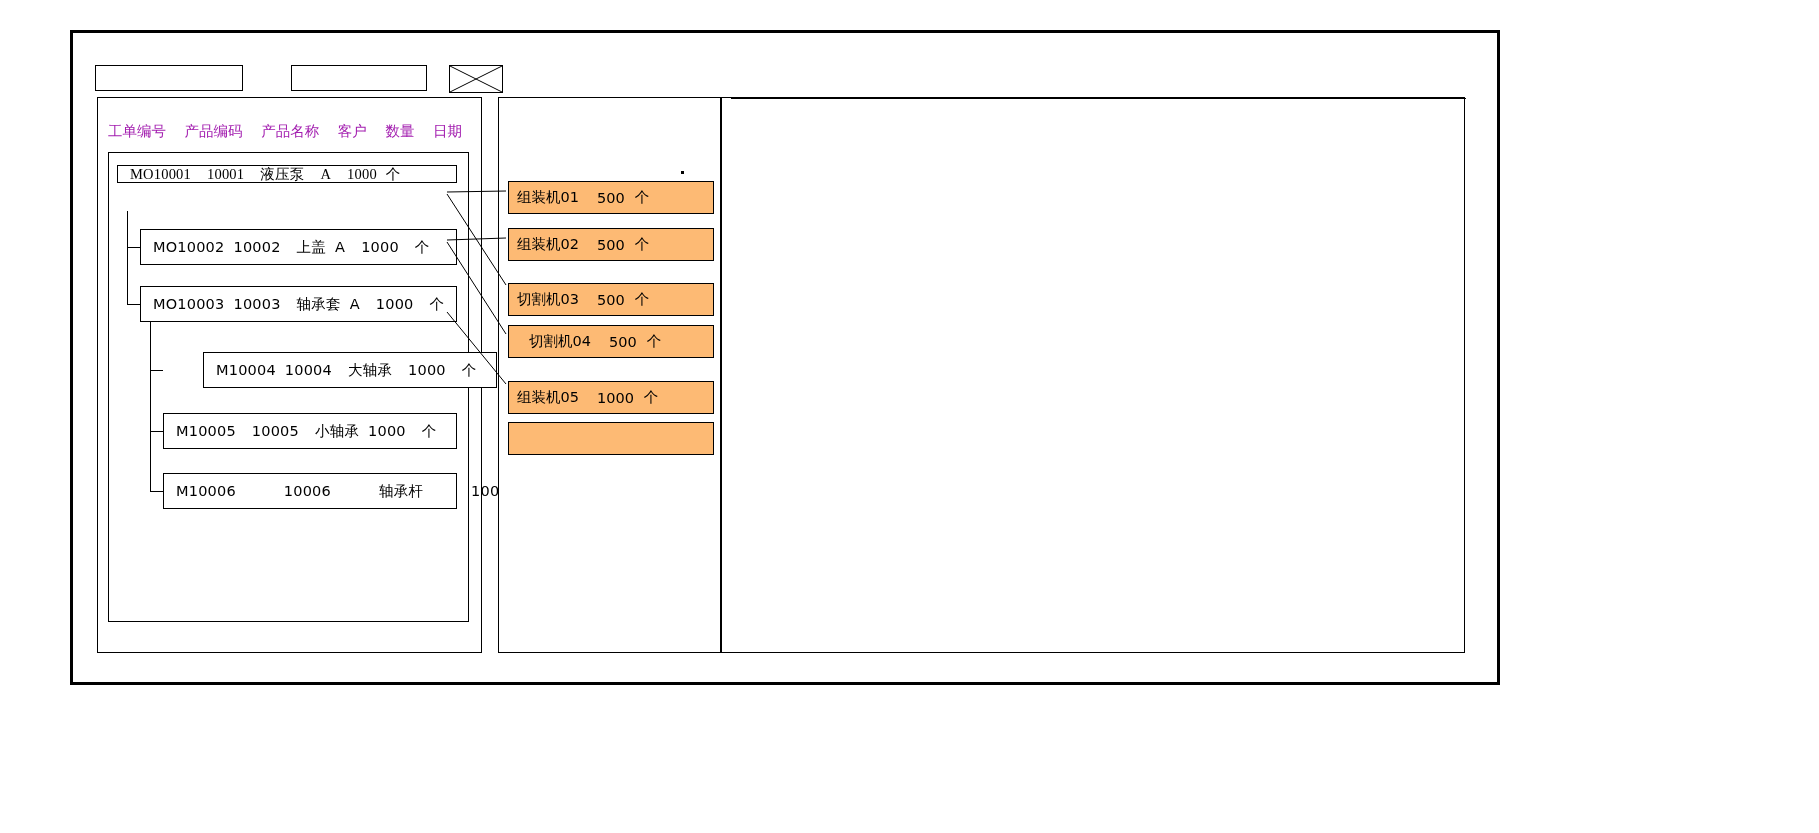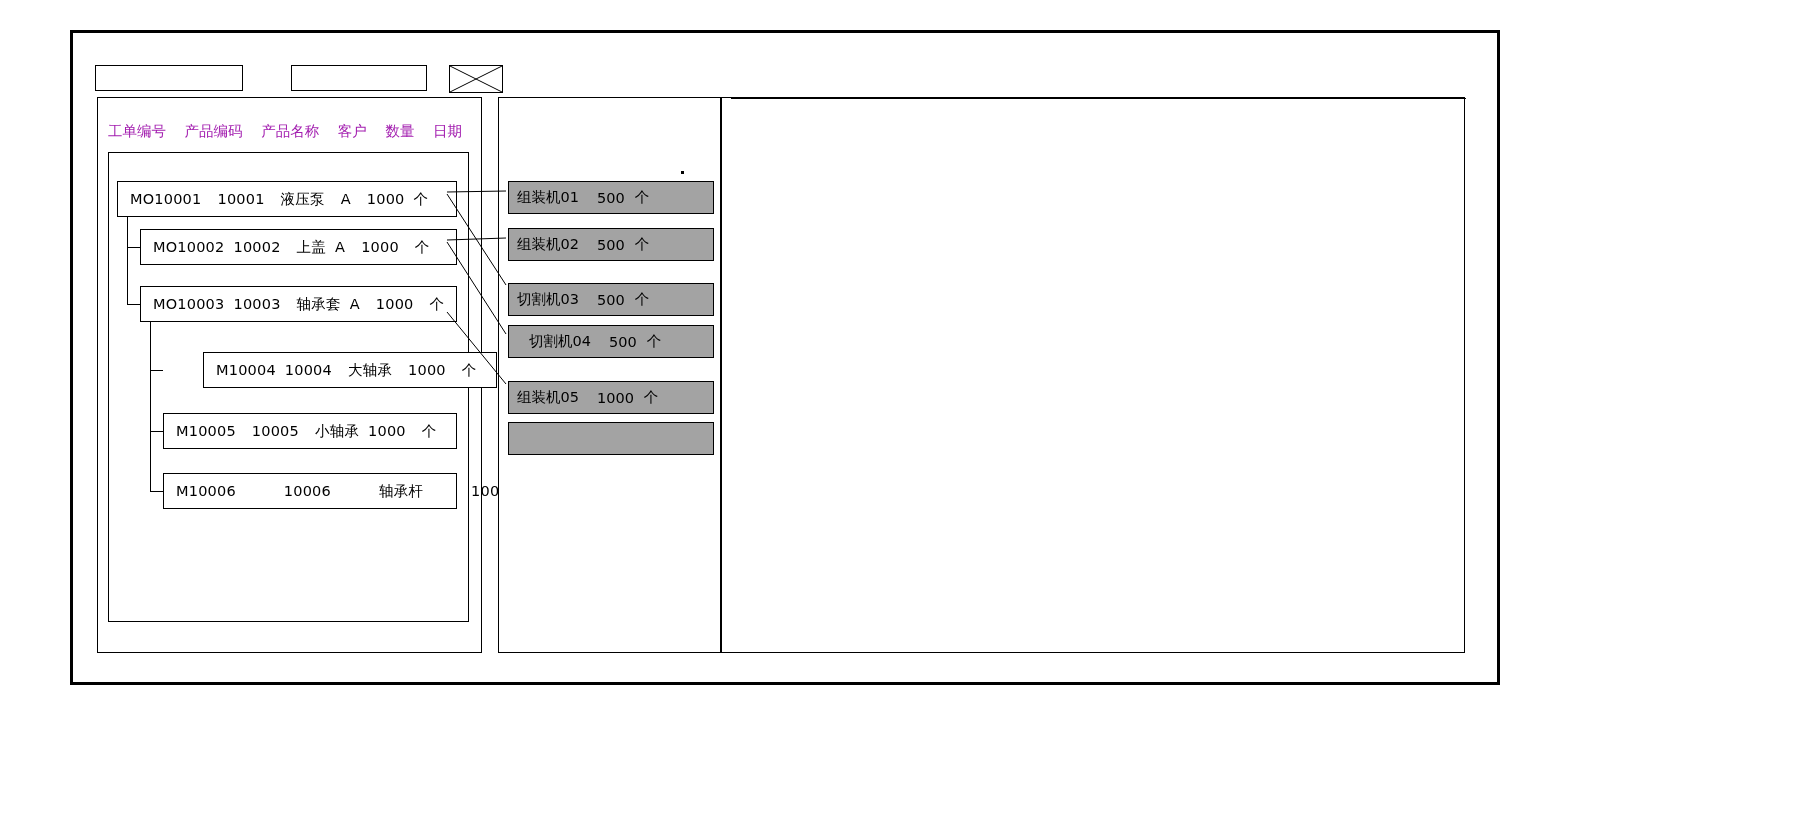--- a/index.html
+++ b/index.html
@@ -140,21 +140,21 @@
     background: #fff;
     font-size: 14.5px;
     white-space: nowrap;
     display: flex;
     align-items: center;
     padding-left: 12px;
     letter-spacing: 0.2px;
   }
 
   
-  .node-0 { left: 8px;  top: 28px;  width: 340px; height: 36px; }
+  .node-0 { left: 8px;  top: 12px;  width: 340px; height: 18px; font-family: Liberation Serif, serif; }
   .node-1 { left: 31px; top: 76px;  width: 317px; height: 36px; }
   .node-2 { left: 31px; top: 133px; width: 317px; height: 36px; }
   .node-3 { left: 54px; top: 199px; width: 294px; height: 36px; margin-left: 40px; }
   .node-4 { left: 54px; top: 260px; width: 294px; height: 36px; }
   .node-5 { left: 54px; top: 320px; width: 294px; height: 36px; gap: 24px; }
 
   .node .cell { display: inline-block; }
   .node .gap-sm { width: 9px; display: inline-block; }
   .node .gap-md { width: 16px; display: inline-block; }
 
@@ -167,21 +167,21 @@
   .h-line { height: 1px; }
 
   
   .mcard {
     position: absolute;
     left: 9px;
     width: 206px;
     height: 33px;
     border: 1px solid #000;
     box-sizing: border-box;
-    background: #a3a3a3;
+    background: #fdba74;
     font-size: 14.5px;
     display: flex;
     align-items: center;
     padding-left: 8px;
     white-space: nowrap;
   }
   .mcard .mname { display: inline-block; }
   .mcard .mqty  { display: inline-block; margin-left: 18px; }
   .mcard .munit { display: inline-block; margin-left: 10px; }
 

